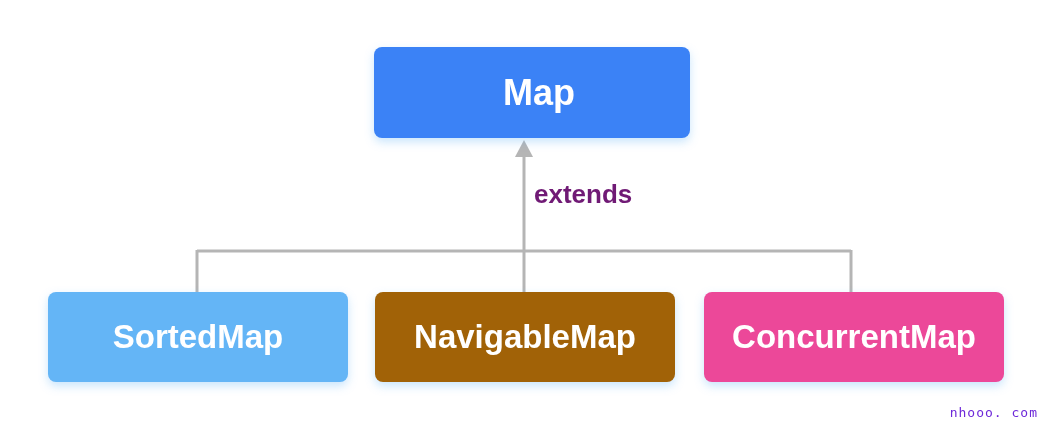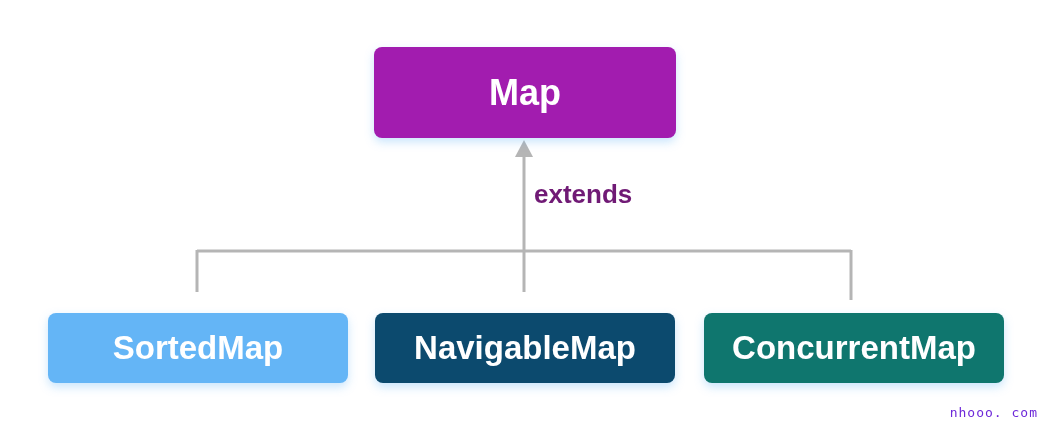--- a/index.html
+++ b/index.html
@@ -37,23 +37,22 @@
   .node-map {
     left: 374px;
     top: 47px;
     width: 302px;
     height: 91px;
     font-size: 36px;
   }
   .node-child {
     top: 292px;
     width: 300px;
-    height: 70px;
+    height: 90px;
     font-size: 33px;
-    margin-top: 21px;
   }
   .node-sorted     { left: 48px;  }
   .node-navigable  { left: 375px; }
   .node-concurrent { left: 704px; }
   .edge-label {
     position: absolute;
     left: 534px;
     top: 179px;
     z-index: 2;
     font-size: 26px;
@@ -82,33 +81,33 @@
 
     <line x1="524" y1="155" x2="524" y2="292" stroke="#b5b5b5" stroke-width="3"></line>
 
     <line x1="197" y1="251" x2="851" y2="251" stroke="#b5b5b5" stroke-width="3"></line>
 
     <line x1="197" y1="250" x2="197" y2="292" stroke="#b5b5b5" stroke-width="3"></line>
 
     <line x1="851" y1="250" x2="851" y2="300" stroke="#b5b5b5" stroke-width="3"></line>
   </svg>
 
-  <div class="node node-map" style="background:#a21caf;">
+  <div class="node node-map" style="background:#3b82f6;padding-left:14px;">
     <span>Map</span>
   </div>
 
   <div class="edge-label">extends</div>
 
   <div class="node node-child node-sorted" style="background:#64b5f6;">
     <span>SortedMap</span>
   </div>
 
-  <div class="node node-child node-navigable" style="background:#0c4a6e;">
+  <div class="node node-child node-navigable" style="background:#a16207;">
     <span>NavigableMap</span>
   </div>
 
-  <div class="node node-child node-concurrent" style="background:#0f766e;">
+  <div class="node node-child node-concurrent" style="background:#ec4899;">
     <span>ConcurrentMap</span>
   </div>
 
   <div class="watermark">nhooo. com</div>
 
 </div>
 
 </body></html>

